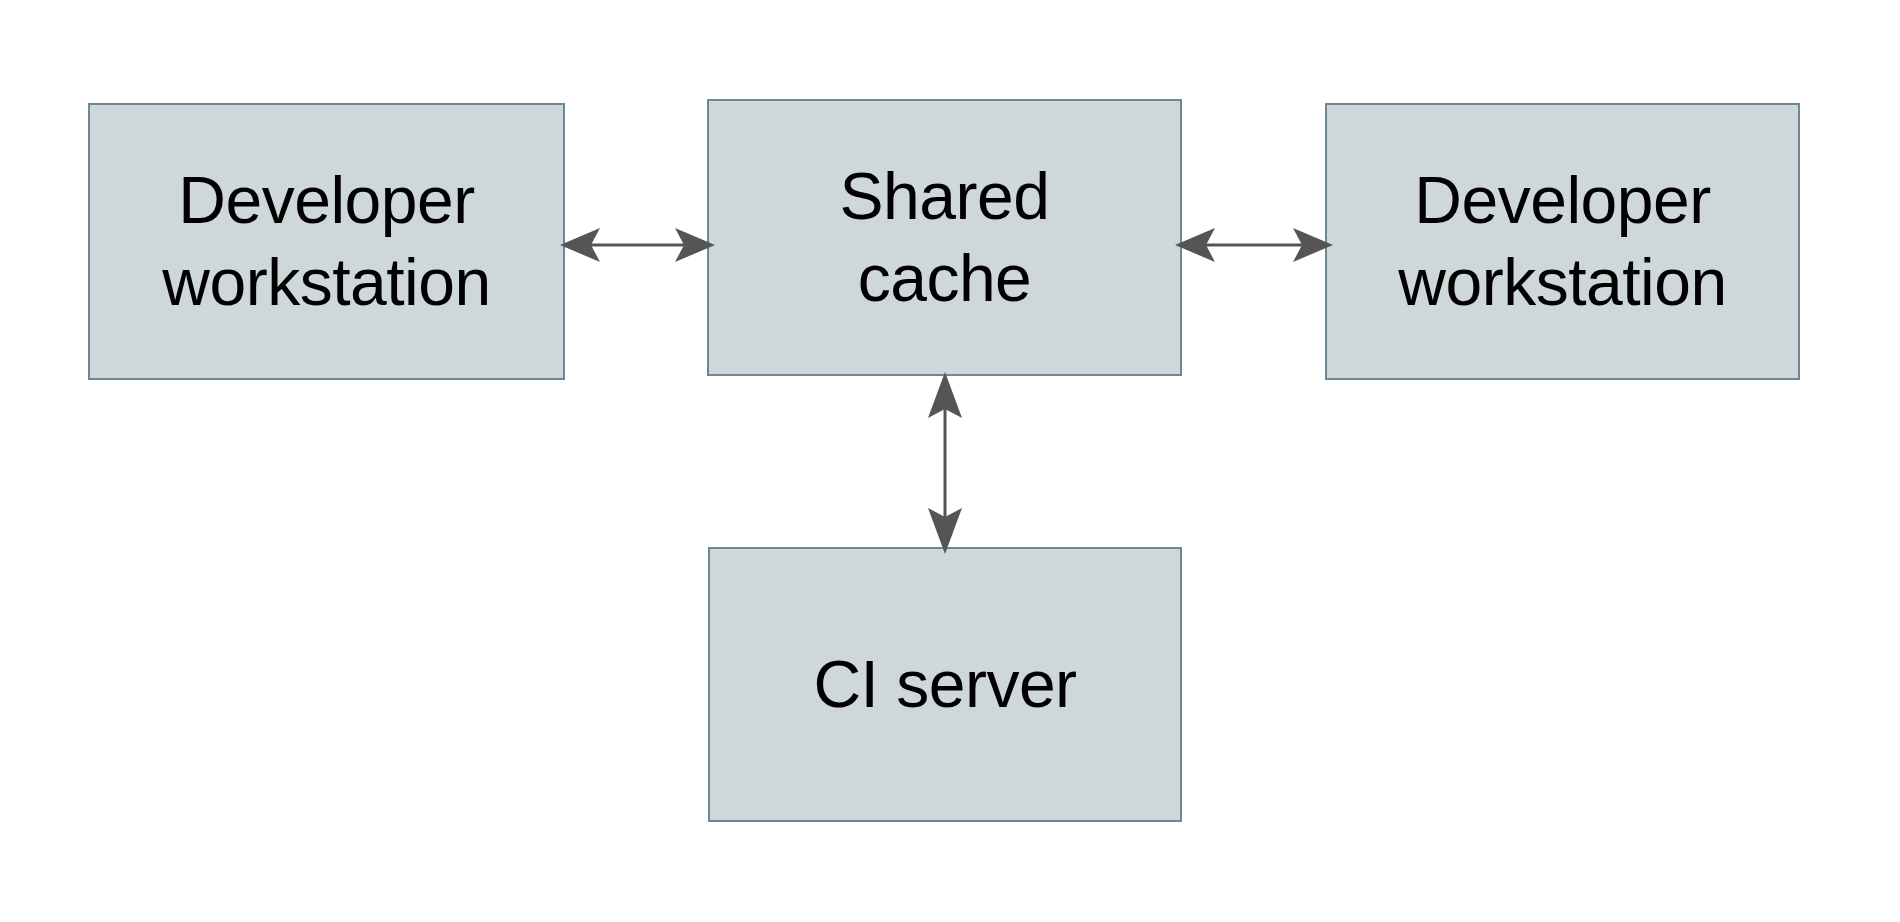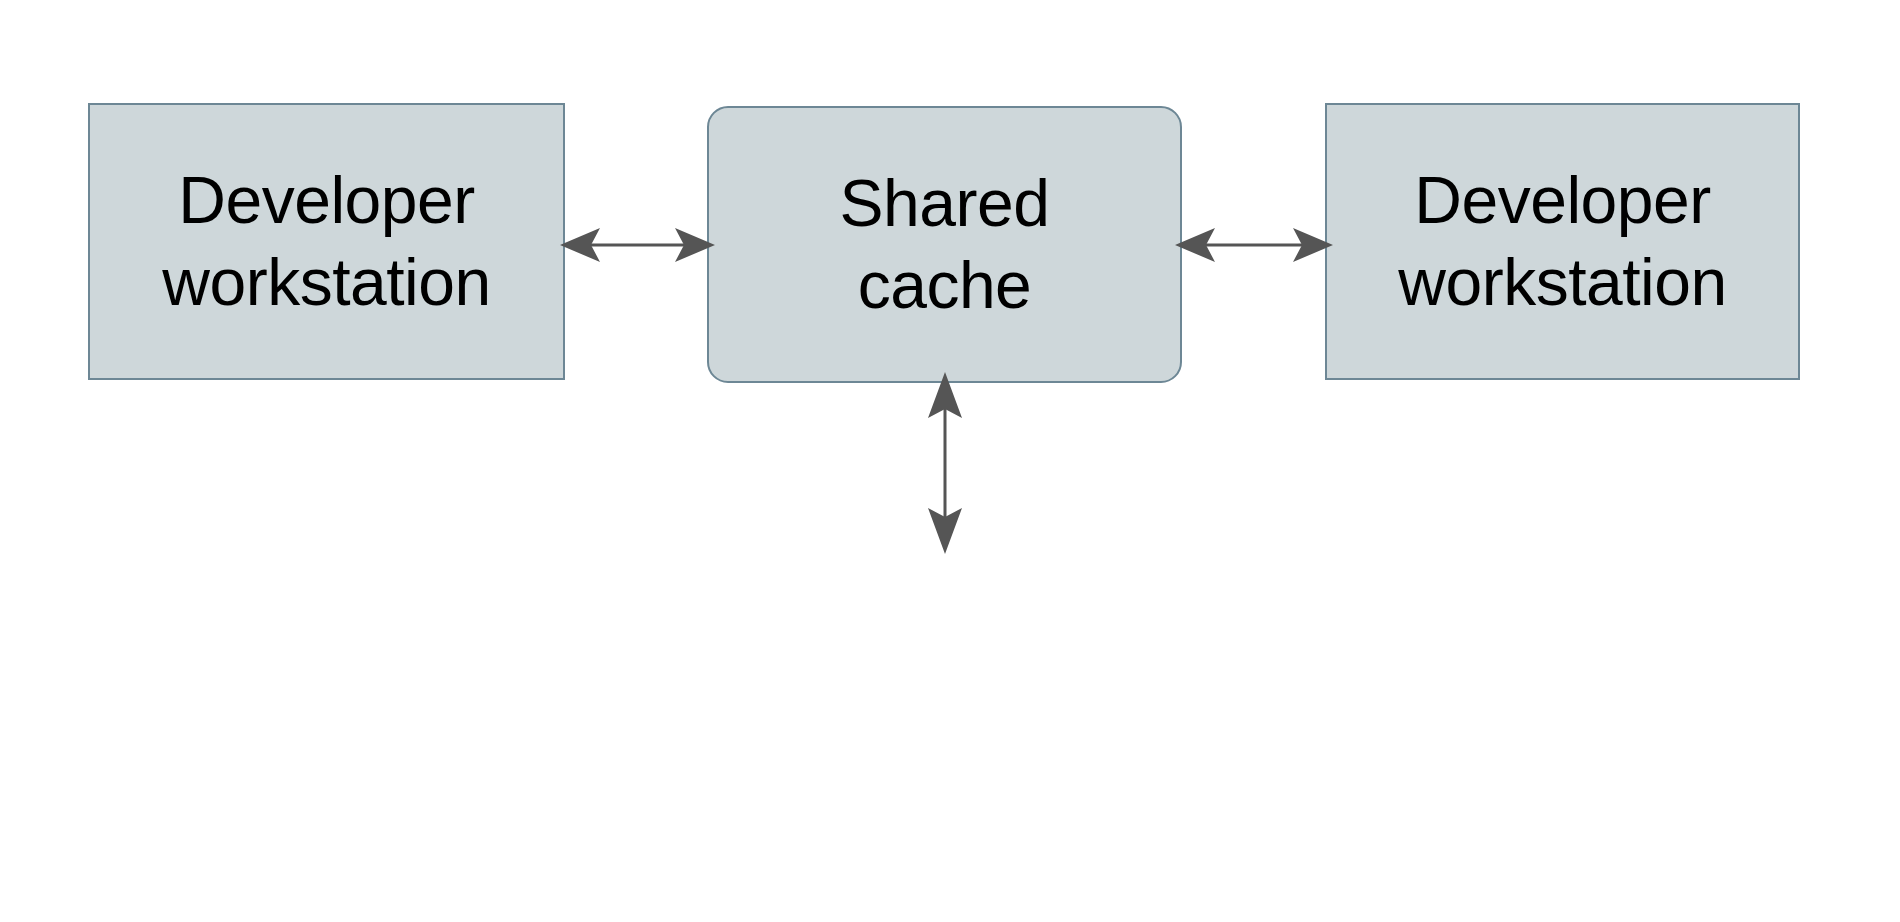--- a/index.html
+++ b/index.html
@@ -31,21 +31,21 @@
   .node-label {
     color: #000000;
     font-family: "Liberation Sans", sans-serif;
     font-size: 66px;
     line-height: 1.23;
     font-weight: 400;
     letter-spacing: -0.5px;
     white-space: pre-line;
   }
   .node-dev-left   { left: 88px;   top: 103px; width: 477px; height: 277px; }
-  .node-cache      { left: 707px;  top: 106px; width: 475px; height: 277px; border-radius: 21px; }
+  .node-cache      { left: 707px;  top: 99px; width: 475px; height: 277px; }
   .node-dev-right  { left: 1325px; top: 103px; width: 475px; height: 277px; }
   .node-ci         { left: 708px;  top: 547px; width: 474px; height: 275px; }
 
   .connector {
     position: absolute;
     overflow: visible;
   }
   .conn-left-cache  { left: 560px; top: 215px; width: 155px; height: 60px; }
   .conn-cache-right { left: 1175px; top: 215px; width: 158px; height: 60px; }
   .conn-cache-ci    { left: 915px; top: 372px; width: 60px; height: 182px; }
@@ -63,20 +63,23 @@
   <div class="node node-cache">
     <div class="node-label">Shared
 cache</div>
   </div>
 
   <div class="node node-dev-right">
     <div class="node-label">Developer
 workstation</div>
   </div>
 
+  <div class="node node-ci">
+    <div class="node-label">CI server</div>
+  </div>
 
   <svg class="connector conn-left-cache" viewBox="0 0 155 60">
     <g fill="#555555" stroke="none">
       <rect x="28" y="28.5" width="99" height="3"></rect>
       <path d="M 0 30 L 40 13 L 31 30 L 40 47 Z"></path>
       <path d="M 155 30 L 115 13 L 124 30 L 115 47 Z"></path>
     </g>
   </svg>
 
   <svg class="connector conn-cache-right" viewBox="0 0 158 60">

